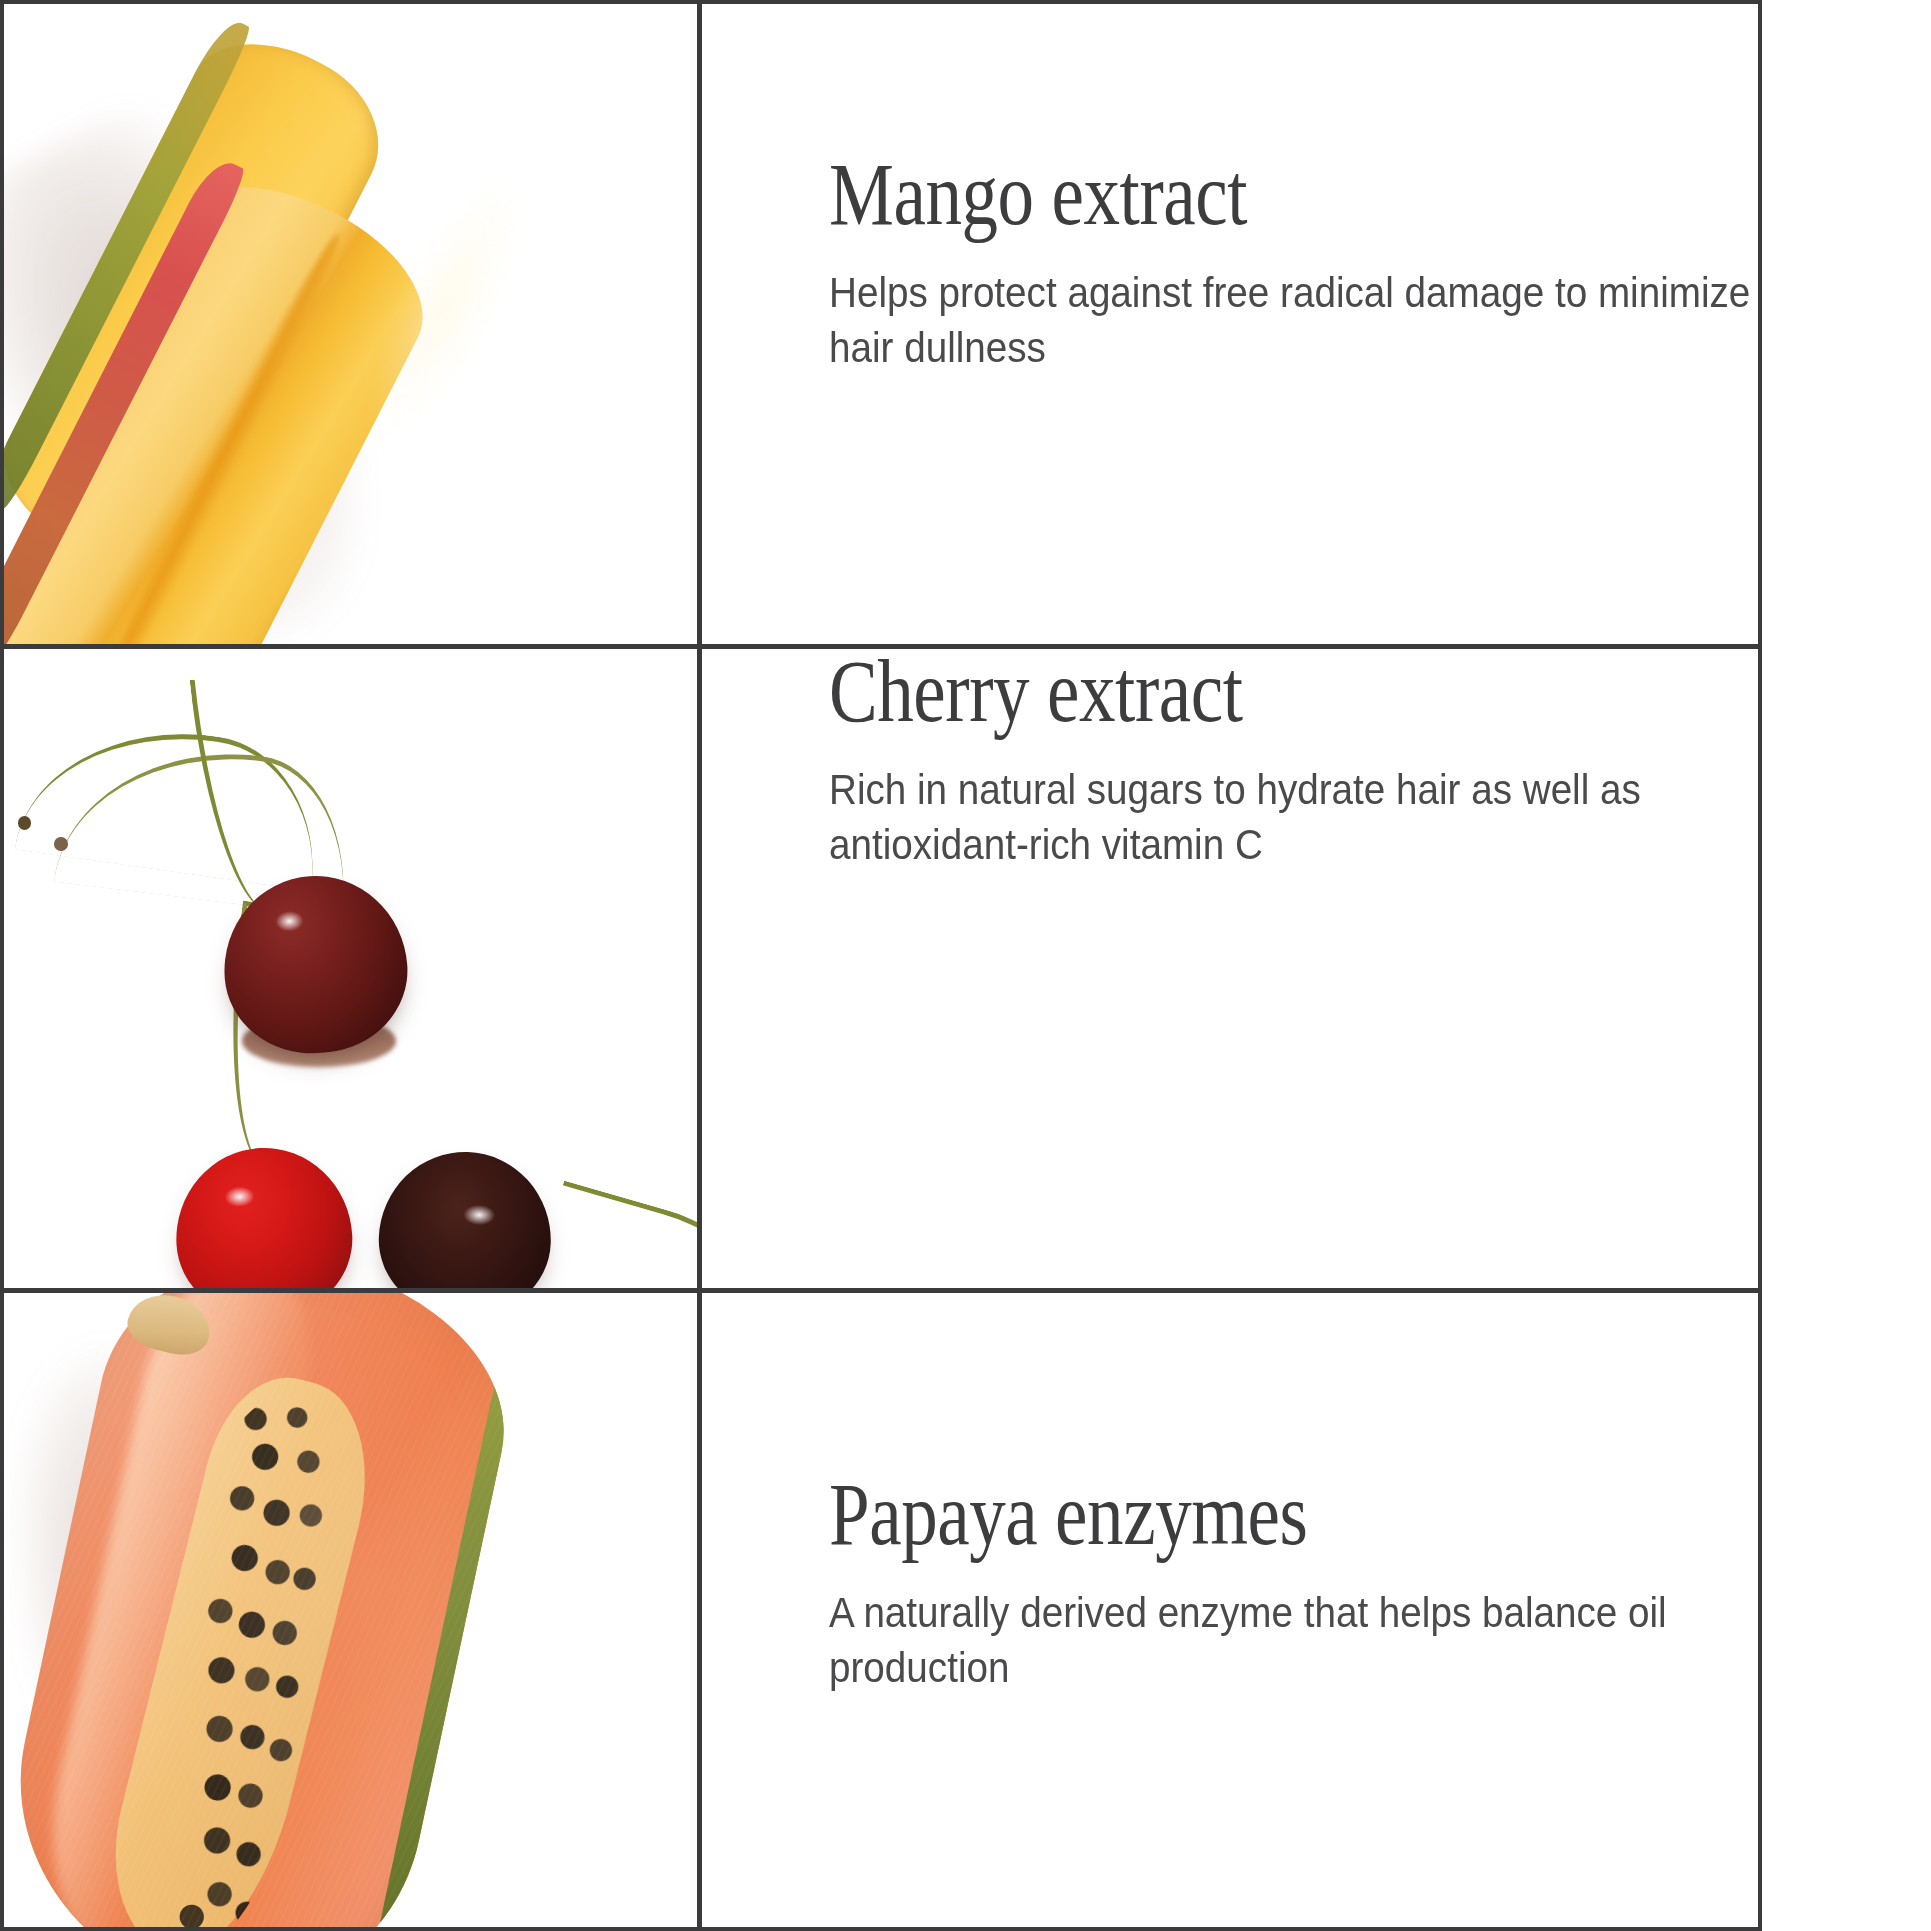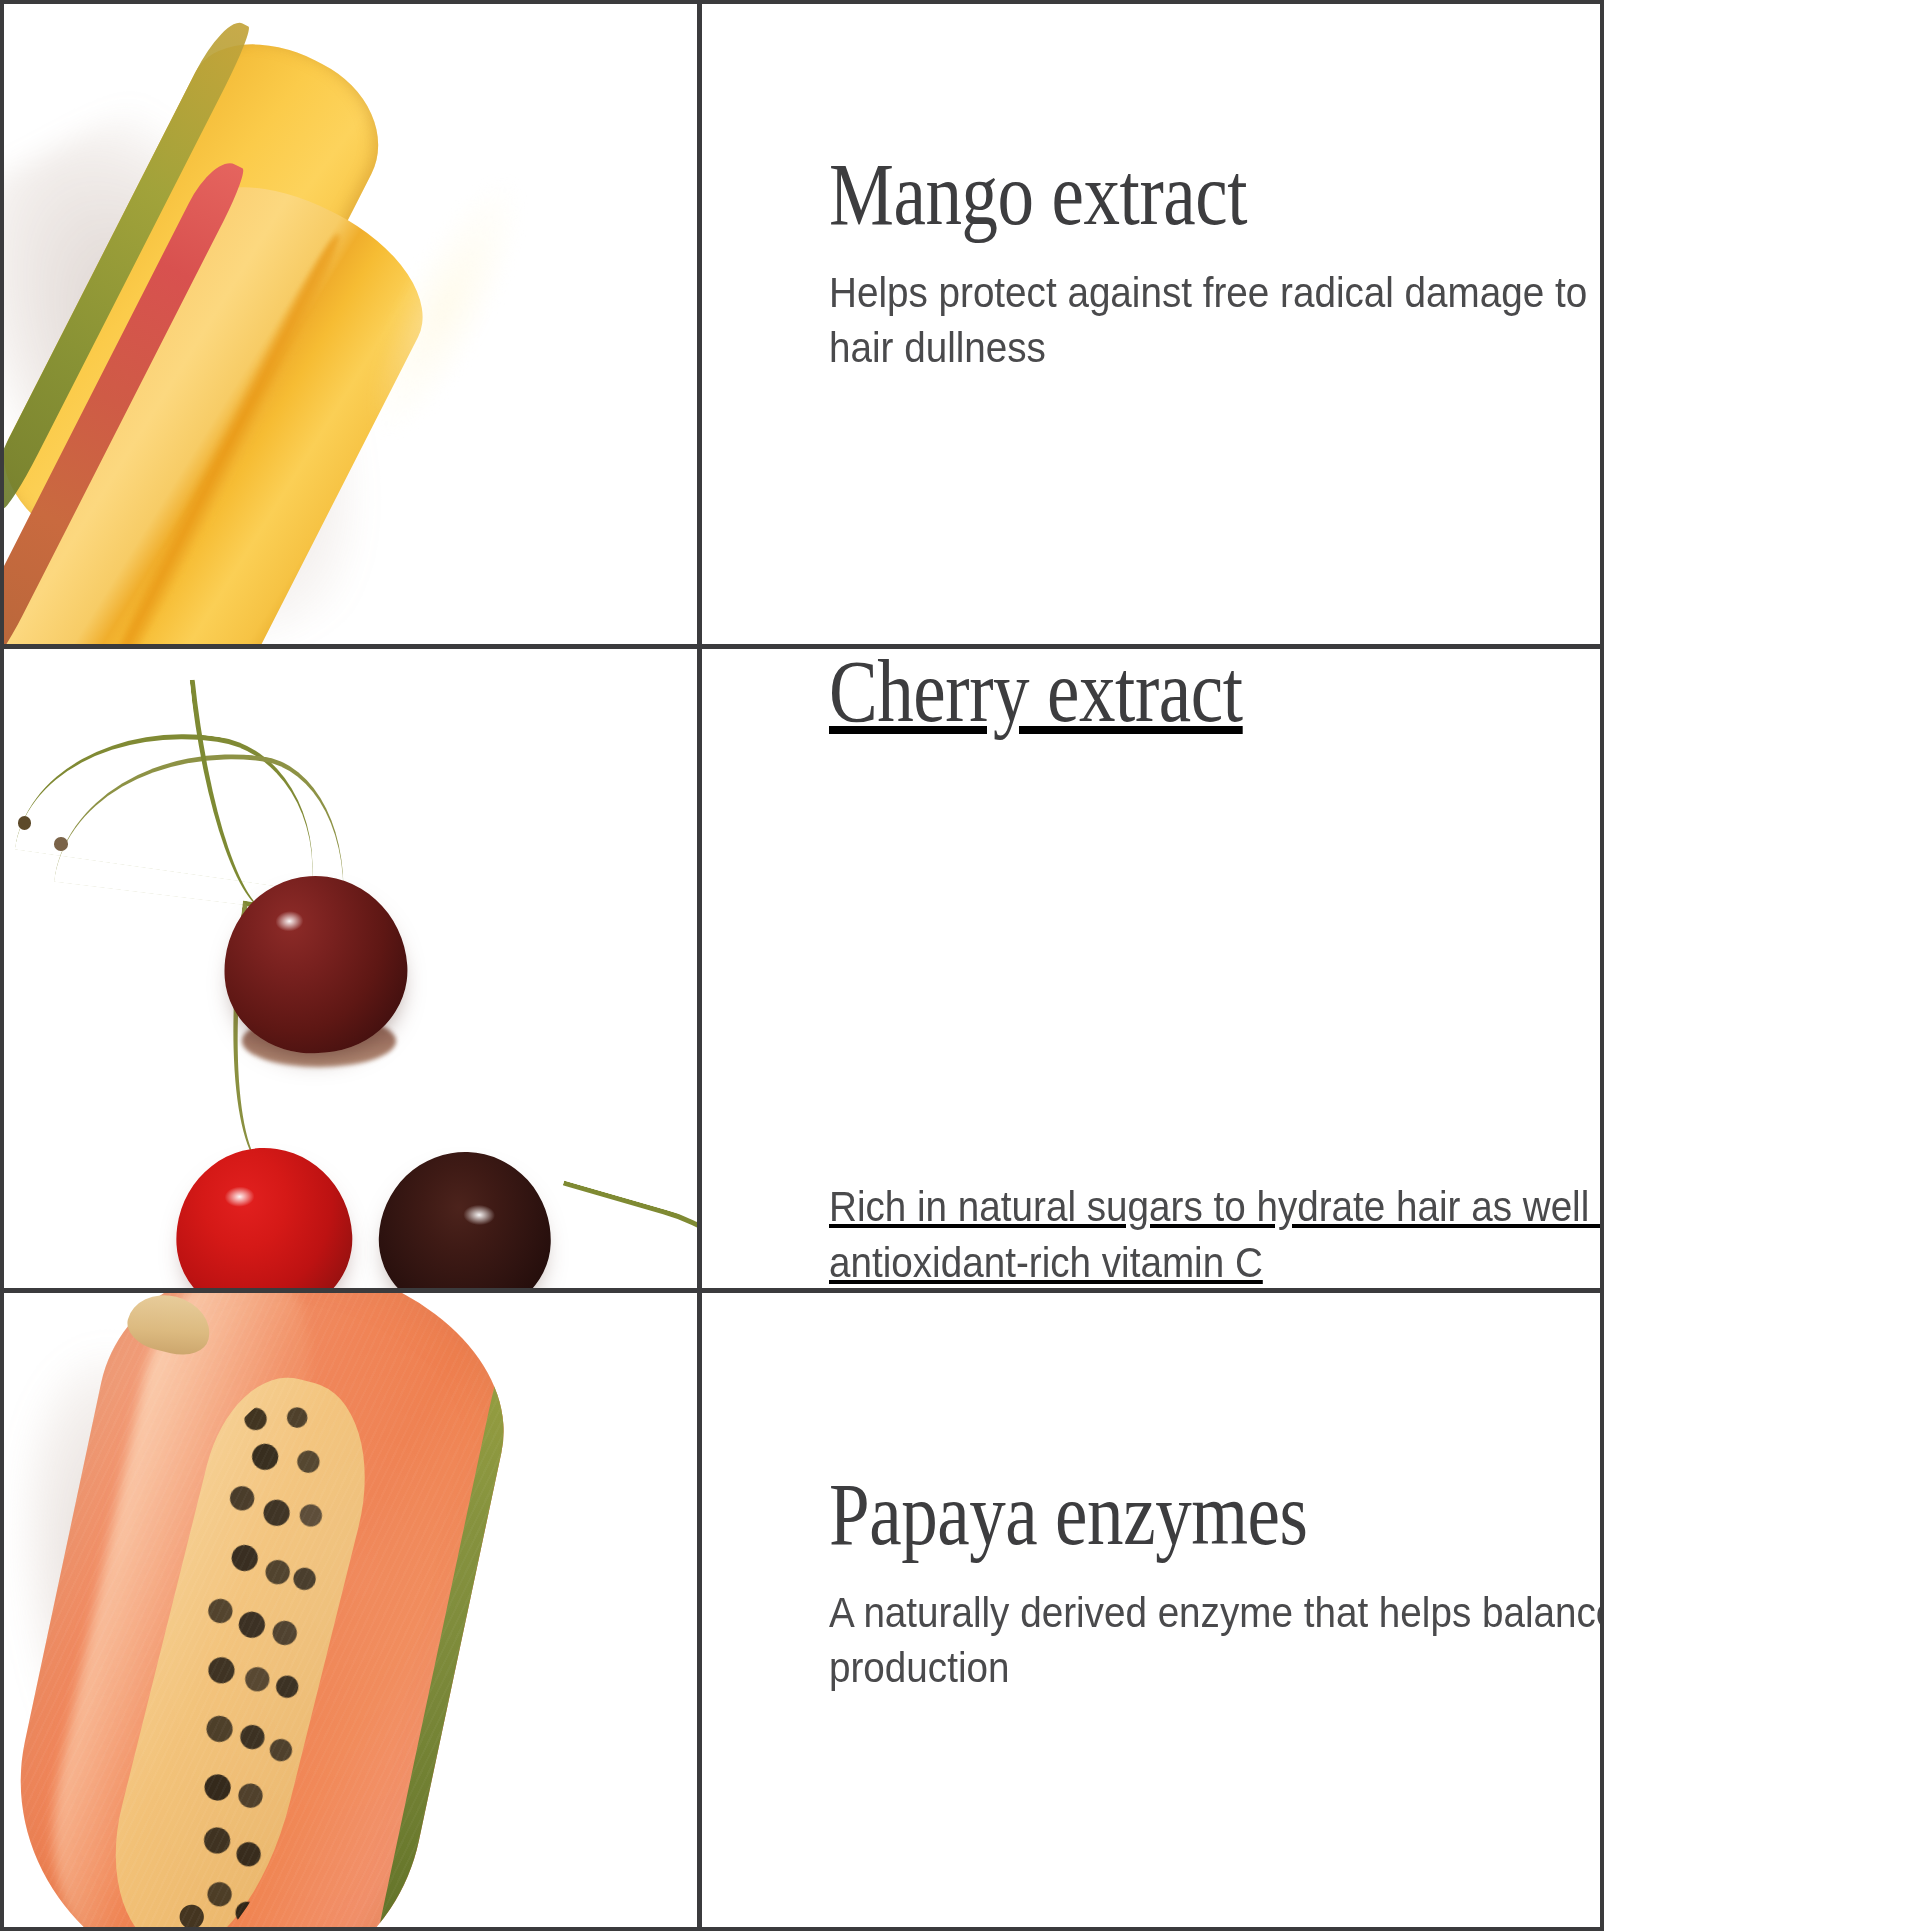--- a/index.html
+++ b/index.html
@@ -6,21 +6,21 @@
     margin: 0;
     padding: 0;
     background: #ffffff;
   }
   body {
     font-family: "Liberation Sans", sans-serif;
   }
 
   .infographic {
     position: relative;
-    width: 1604px;
+    width: 1762px;
     height: 1931px;
     background: #ffffff;
     box-sizing: border-box;
     border: 4.8px solid #3b3b3d;
     overflow: hidden;
   }
 
   
   .row {
     position: absolute;
@@ -103,21 +103,21 @@
     font-weight: 400;
     font-size: 42px;
     line-height: 1.32;
     color: #4a4a4c;
     margin: 0;
     max-width: 1052px;
     transform: scaleX(0.92);
     transform-origin: left center;
   }
   .row-1 .text-cell { justify-content: flex-start; padding-top: 145px; }
-  .row-2 .text-cell { justify-content: space-between; padding-top: 0px; text-decoration: underline; }
+  .row-2 .text-cell { justify-content: flex-start; padding-top: 0px; }
   .row-3 .text-cell { justify-content: flex-start; padding-top: 179px; }
 
   
   .mango-wrap {
     position: absolute;
     left: -29px;
     top: 9.7px;
     width: 734px;
     height: 676px;
   }

